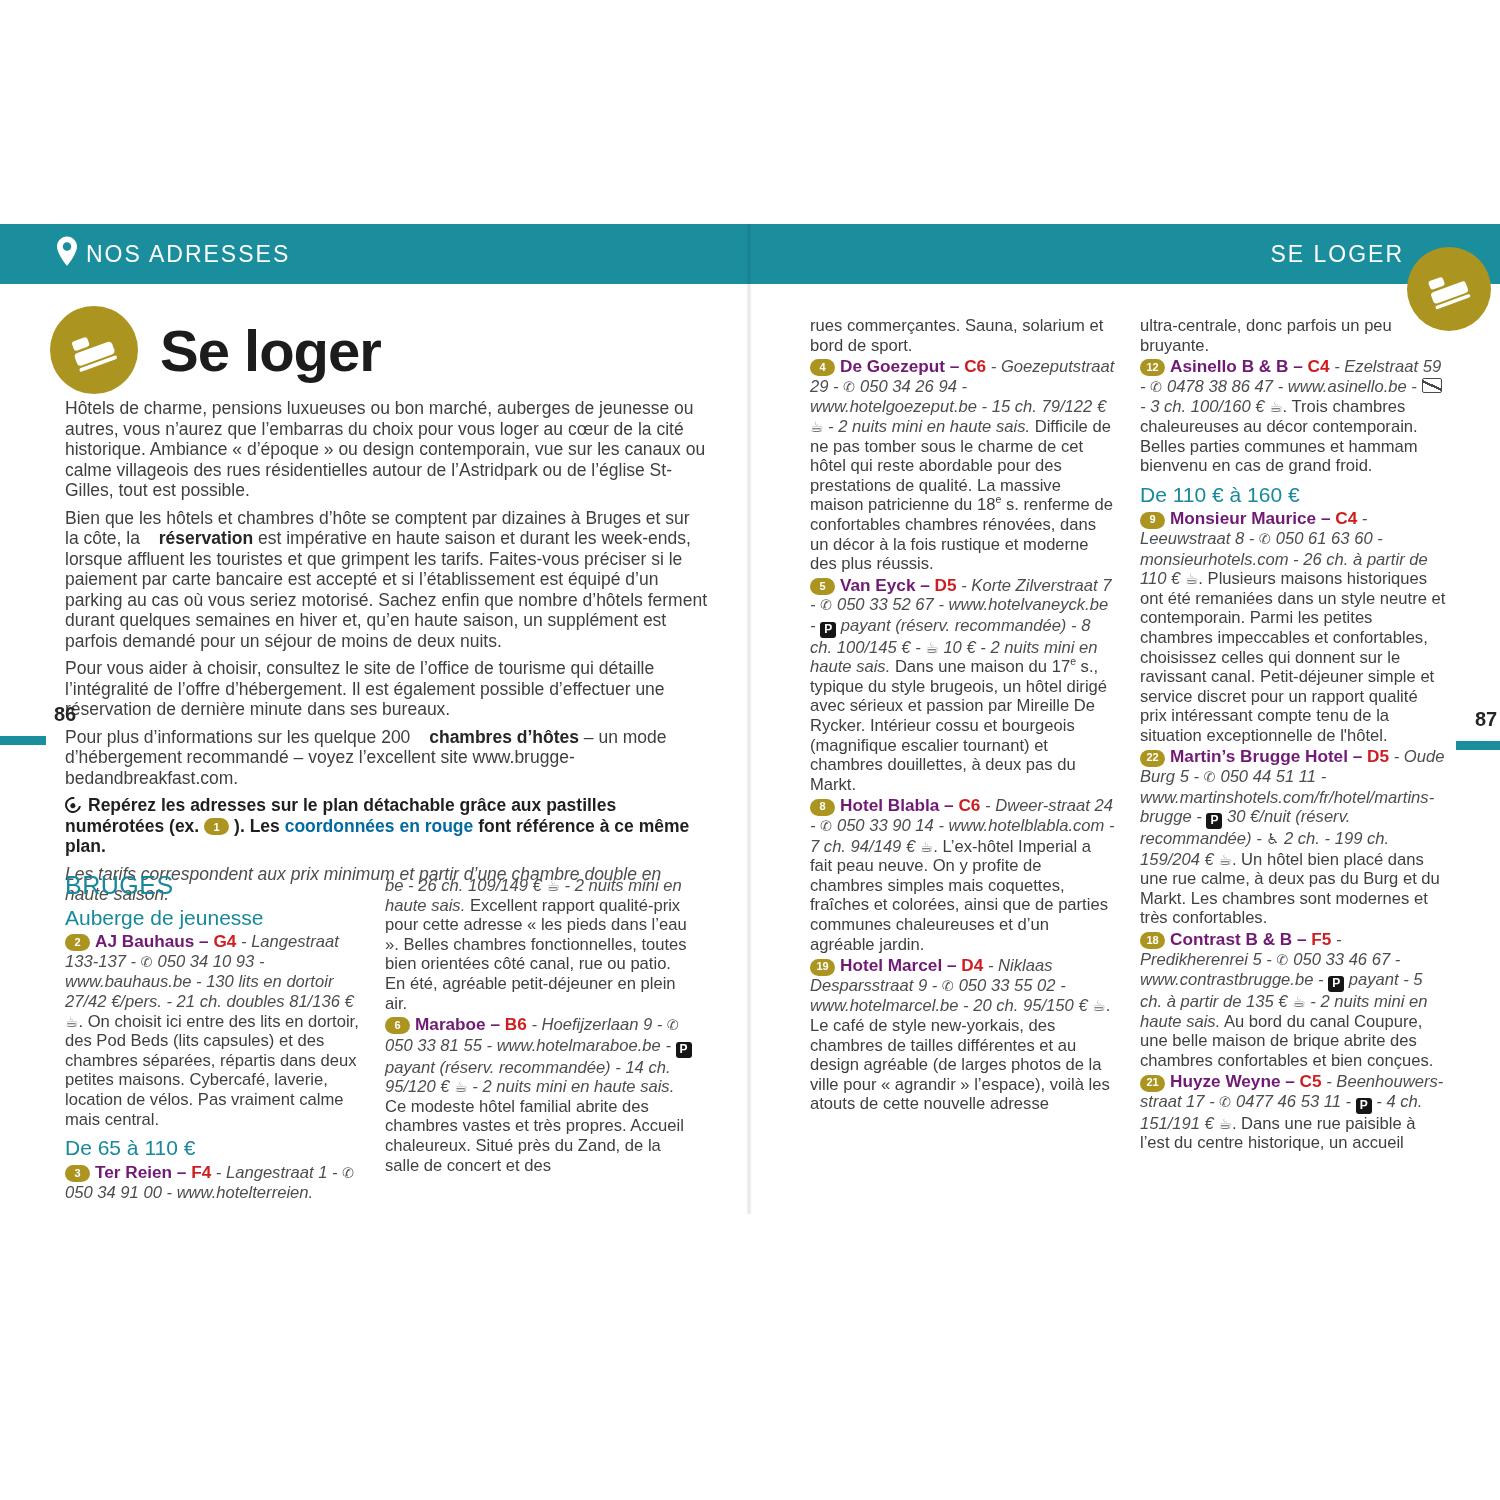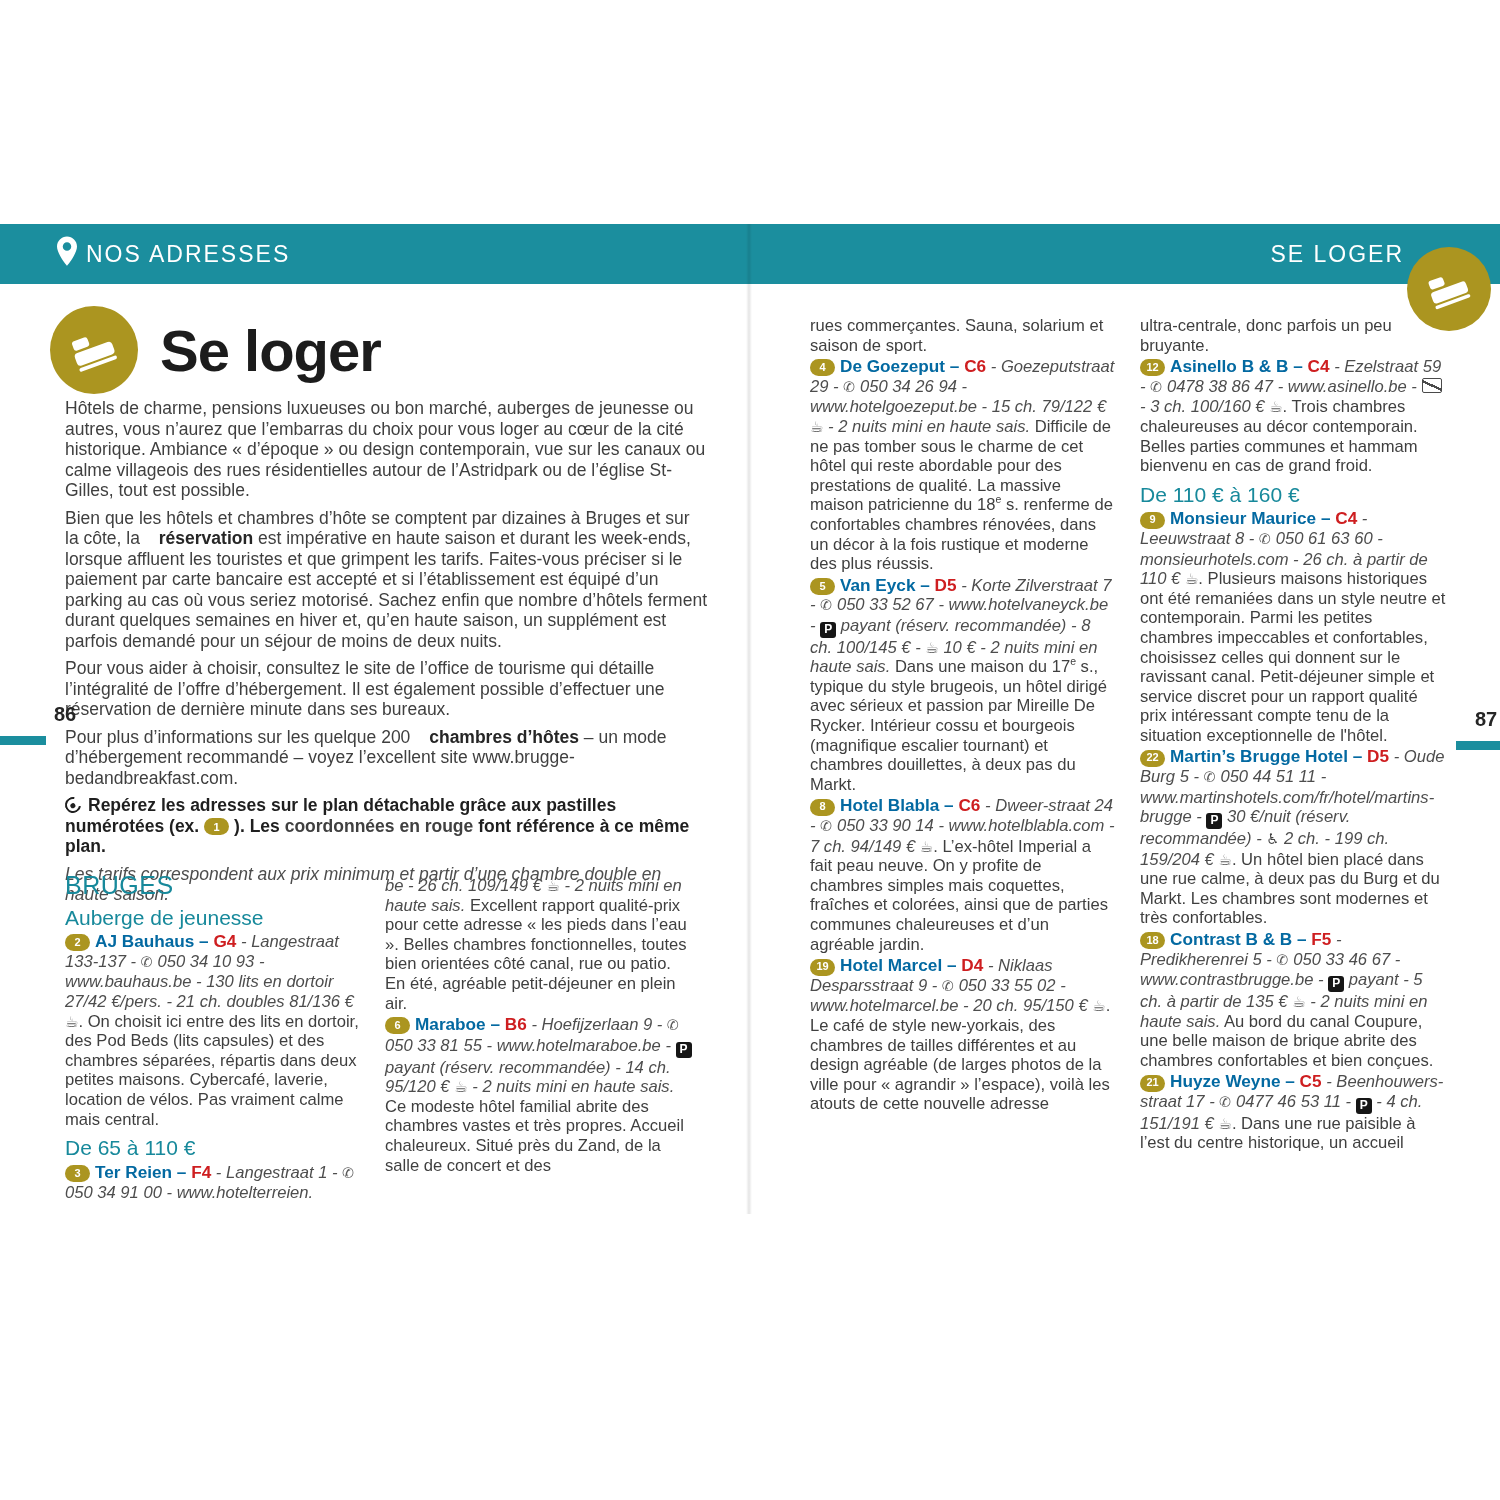--- a/index.html
+++ b/index.html
@@ -39,23 +39,23 @@
   #col1{left:65px;top:876px;width:300px;}
   #col2{left:385px;top:876px;width:308px;}
   #col3{left:810px;top:316px;width:306px;}
   #col4{left:1140px;top:316px;width:308px;}
   .col p{margin:0;}
   .col p.entry{margin-top:2px;}
   .col .h1{color:#17899b;font-size:25px;font-weight:normal;margin:0 0 12px 0;letter-spacing:0.5px;}
   .col .h2{color:#17899b;font-size:21px;font-weight:normal;margin:9px 0 5px 0;}
   
   .b{font-weight:bold;color:#262626;margin-left:14px;}
-  .name{font-weight:bold;color:#0369a1;font-size:17.2px;}
+  .name{font-weight:bold;color:#701a75;font-size:17.2px;}
   .coord{font-weight:bold;color:#ce1e20;font-size:17.2px;}
-  .red{font-weight:bold;color:#404040;}
+  .red{font-weight:bold;color:#0369a1;}
   .i{font-style:italic;color:#4d4d4d;}
   .cup{font-style:normal;color:#5a5a5a;font-size:15px;}
   .phone{font-style:normal;color:#5a5a5a;font-size:14.5px;}
   .wheel{font-style:normal;color:#444;font-size:14.5px;}
   sup{font-size:10.5px;line-height:0;}
   .badge{display:inline-flex;align-items:center;justify-content:center;box-sizing:border-box;
     min-width:25px;height:17px;padding:0 5px;border-radius:9px;background:#ab9520;color:#fff;
     font-size:11px;font-weight:bold;font-style:normal;margin-right:5px;vertical-align:1px;}
   .park{display:inline-flex;align-items:center;justify-content:center;width:16px;height:16px;
     background:#161616;color:#fff;font-size:12px;font-weight:bold;font-style:normal;
@@ -129,21 +129,21 @@
     <h3 class="h2">Auberge de jeunesse</h3>
     <p class="entry"><span class="badge">2</span><span class="name">AJ Bauhaus – </span><span class="coord">G4</span><span class="i"> - Langestraat 133-137 - </span><span class="phone">✆</span><span class="i"> 050 34 10 93 - www.bauhaus.be - 130 lits en dortoir 27/42 €/pers. - 21 ch. doubles 81/136 € </span><span class="cup">☕</span><span class="n">. On choisit ici entre des lits en dortoir, des Pod Beds (lits capsules) et des chambres séparées, répartis dans deux petites maisons. Cybercafé, laverie, location de vélos. Pas vraiment calme mais central.</span></p>
     <h3 class="h2">De 65 à 110 €</h3>
     <p class="entry"><span class="badge">3</span><span class="name">Ter Reien – </span><span class="coord">F4</span><span class="i"> - Langestraat 1 - </span><span class="phone">✆</span><span class="i"> 050 34 91 00 - www.hotelterreien.</span></p>
   </div>
 <div class="col" id="col2">
     <p class="cont"><span class="i">be - 26 ch. 109/149 € </span><span class="cup">☕</span><span class="i"> - 2 nuits mini en haute sais.</span><span class="n"> Excellent rapport qualité-prix pour cette adresse « les pieds dans l’eau ». Belles chambres fonctionnelles, toutes bien orientées côté canal, rue ou patio. En été, agréable petit-déjeuner en plein air.</span></p>
     <p class="entry"><span class="badge">6</span><span class="name">Maraboe – </span><span class="coord">B6</span><span class="i"> - Hoefijzerlaan 9 - </span><span class="phone">✆</span><span class="i"> 050 33 81 55 - www.hotelmaraboe.be - </span><span class="park">P</span><span class="i"> payant (réserv. recommandée) - 14 ch. 95/120 € </span><span class="cup">☕</span><span class="i"> - 2 nuits mini en haute sais.</span><span class="n"> Ce modeste hôtel familial abrite des chambres vastes et très propres. Accueil chaleureux. Situé près du Zand, de la salle de concert et des</span></p>
   </div>
 <div class="col" id="col3">
-    <p class="cont"><span class="n">rues commerçantes. Sauna, solarium et saison de sport.</span></p>
+    <p class="cont"><span class="n">rues commerçantes. Sauna, solarium et bord de sport.</span></p>
     <p class="entry"><span class="badge">4</span><span class="name">De Goezeput – </span><span class="coord">C6</span><span class="i"> - Goezeputstraat 29 - </span><span class="phone">✆</span><span class="i"> 050 34 26 94 - www.hotelgoezeput.be - 15 ch. 79/122 € </span><span class="cup">☕</span><span class="i"> - 2 nuits mini en haute sais.</span><span class="n"> Difficile de ne pas tomber sous le charme de cet hôtel qui reste abordable pour des prestations de qualité. La massive maison patricienne du 18</span><sup>e</sup><span class="n"> s. renferme de confortables chambres rénovées, dans un décor à la fois rustique et moderne des plus réussis.</span></p>
     <p class="entry"><span class="badge">5</span><span class="name">Van Eyck – </span><span class="coord">D5</span><span class="i"> - Korte Zilverstraat 7 - </span><span class="phone">✆</span><span class="i"> 050 33 52 67 - www.hotelvaneyck.be - </span><span class="park">P</span><span class="i"> payant (réserv. recommandée) - 8 ch. 100/145 € - </span><span class="cup">☕</span><span class="i"> 10 € - 2 nuits mini en haute sais.</span><span class="n"> Dans une maison du 17</span><sup>e</sup><span class="n"> s., typique du style brugeois, un hôtel dirigé avec sérieux et passion par Mireille De Rycker. Intérieur cossu et bourgeois (magnifique escalier tournant) et chambres douillettes, à deux pas du Markt.</span></p>
     <p class="entry"><span class="badge">8</span><span class="name">Hotel Blabla – </span><span class="coord">C6</span><span class="i"> - Dweer-straat 24 - </span><span class="phone">✆</span><span class="i"> 050 33 90 14 - www.hotelblabla.com - 7 ch. 94/149 € </span><span class="cup">☕</span><span class="n">. L’ex-hôtel Imperial a fait peau neuve. On y profite de chambres simples mais coquettes, fraîches et colorées, ainsi que de parties communes chaleureuses et d’un agréable jardin.</span></p>
     <p class="entry"><span class="badge">19</span><span class="name">Hotel Marcel – </span><span class="coord">D4</span><span class="i"> - Niklaas Desparsstraat 9 - </span><span class="phone">✆</span><span class="i"> 050 33 55 02 - www.hotelmarcel.be - 20 ch. 95/150 € </span><span class="cup">☕</span><span class="n">. Le café de style new-yorkais, des chambres de tailles différentes et au design agréable (de larges photos de la ville pour « agrandir » l’espace), voilà les atouts de cette nouvelle adresse</span></p>
   </div>
 <div class="col" id="col4">
     <p class="cont"><span class="n">ultra-centrale, donc parfois un peu bruyante.</span></p>
     <p class="entry"><span class="badge">12</span><span class="name">Asinello B &amp; B – </span><span class="coord">C4</span><span class="i"> - Ezelstraat 59 - </span><span class="phone">✆</span><span class="i"> 0478 38 86 47 - www.asinello.be - </span><span class="nocard"></span><span class="i"> - 3 ch. 100/160 € </span><span class="cup">☕</span><span class="n">. Trois chambres chaleureuses au décor contemporain. Belles parties communes et hammam bienvenu en cas de grand froid.</span></p>
     <h3 class="h2">De 110 € à 160 €</h3>
     <p class="entry"><span class="badge">9</span><span class="name">Monsieur Maurice – </span><span class="coord">C4</span><span class="i"> - Leeuwstraat 8 - </span><span class="phone">✆</span><span class="i"> 050 61 63 60 - monsieurhotels.com - 26 ch. à partir de 110 € </span><span class="cup">☕</span><span class="n">. Plusieurs maisons historiques ont été remaniées dans un style neutre et contemporain. Parmi les petites chambres impeccables et confortables, choisissez celles qui donnent sur le ravissant canal. Petit-déjeuner simple et service discret pour un rapport qualité prix intéressant compte tenu de la situation exceptionnelle de l'hôtel.</span></p>

